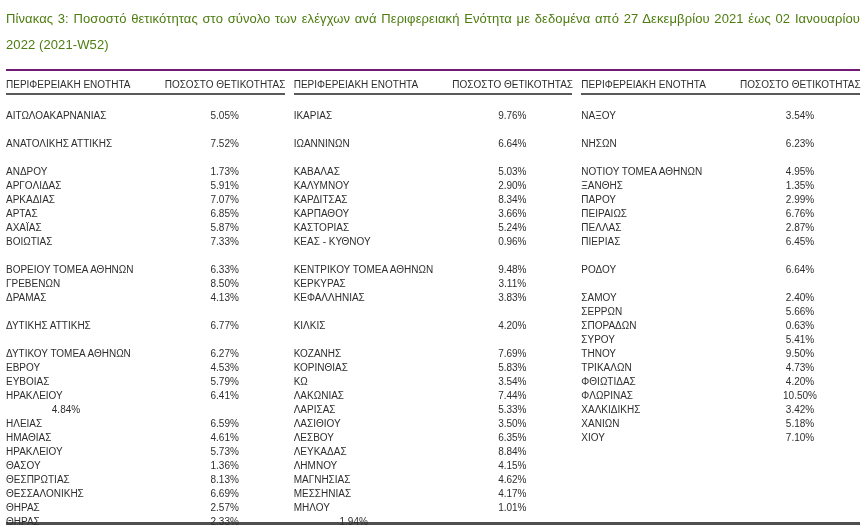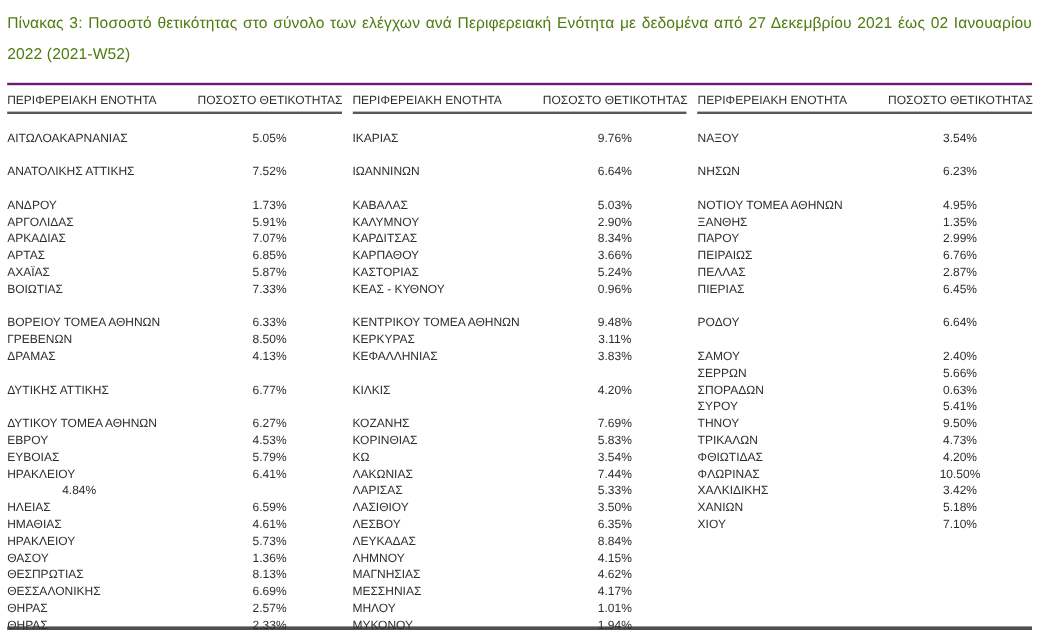--- a/index.html
+++ b/index.html
@@ -335,21 +335,20 @@
     <span class="name">ΜΕΣΣΗΝΙΑΣ</span>
     <span class="val">4.17%</span>
   </div>
 
   <div class="row">
     <span class="name">ΜΗΛΟΥ</span>
     <span class="val">1.01%</span>
   </div>
 
   <div class="row">
-    <span class="name">ΜΥΚΟΝΟΥ</span>
     <span class="val">1.94%</span>
   </div>
 </div>
           </div>
   </div>
 
   <div class="colgroup">
     <div class="colhead">
       <span class="h-name">ΠΕΡΙΦΕΡΕΙΑΚΗ ΕΝΟΤΗΤΑ</span>
       <span class="h-val">ΠΟΣΟΣΤΟ ΘΕΤΙΚΟΤΗΤΑΣ</span>

